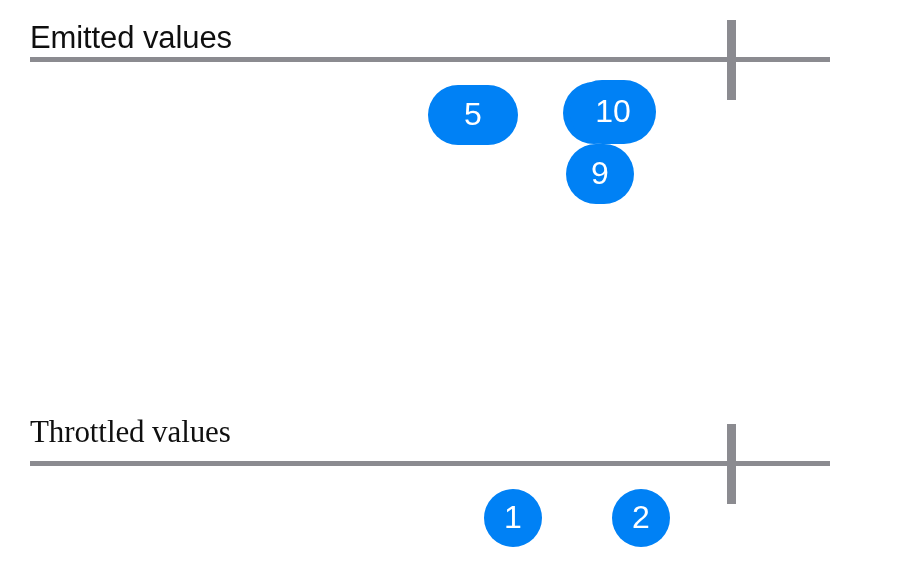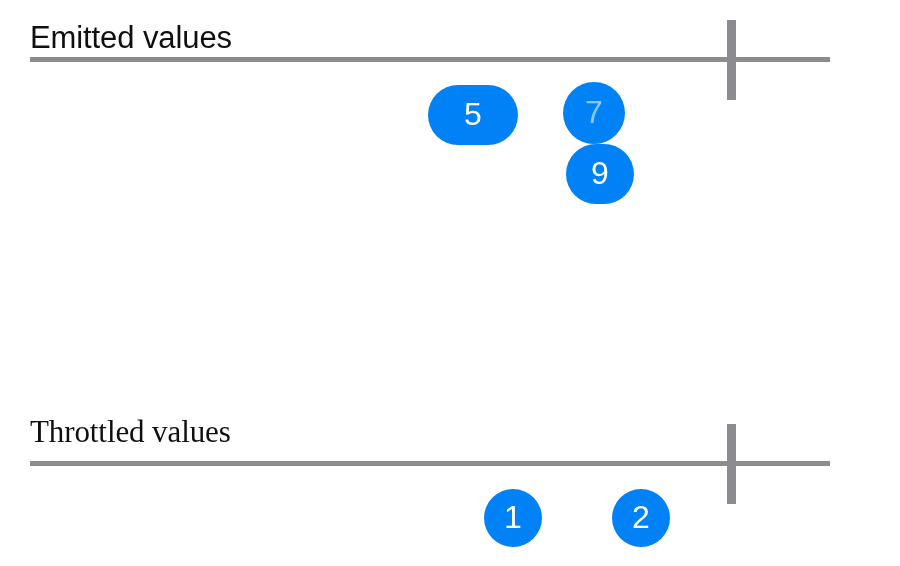--- a/index.html
+++ b/index.html
@@ -110,20 +110,23 @@
         <div class="timeline-axis" style="left: 30px; width: 800px; height: 5px; background: rgb(139, 139, 144);"></div>
         <div class="completion-bar" style="left: 727px; width: 9px; height: 80px; top: 19.5px; background: rgb(139, 139, 144);"></div>
       </div>
     </div>
     <div class="marble front" style="left: 428px; top: 85px; width: 90px; height: 60px; background: rgb(0, 129, 245); color: rgb(255, 255, 255);">
       <span class="marble-label">5</span>
     </div>
     <div class="marble occluded" style="left: 563px; top: 82px; width: 62px; height: 62px; background: rgb(0, 129, 245); color: rgb(255, 255, 255);">
       <span class="marble-label">7</span>
     </div>
+    <div class="marble front" style="left: 570px; top: 80px; width: 86px; height: 64px; background: rgb(0, 129, 245); color: rgb(255, 255, 255);">
+      <span class="marble-label">10</span>
+    </div>
     <div class="marble below" style="left: 566px; top: 144px; width: 68px; height: 60px; background: rgb(0, 129, 245); color: rgb(255, 255, 255);">
       <span class="marble-label">9</span>
     </div>
     <div class="marble-section" style="top: 0px;">
       <div class="section-title" style="top: 416px; left: 30px; color: rgb(15, 15, 15); font-family: Liberation Serif, serif;">Throttled values</div>
       <div class="timeline" style="top: 404px;">
         <div class="timeline-axis" style="left: 30px; width: 800px; height: 5px; background: rgb(139, 139, 144);"></div>
         <div class="completion-bar" style="left: 727px; width: 9px; height: 80px; top: 19.5px; background: rgb(139, 139, 144);"></div>
       </div>
     </div>

